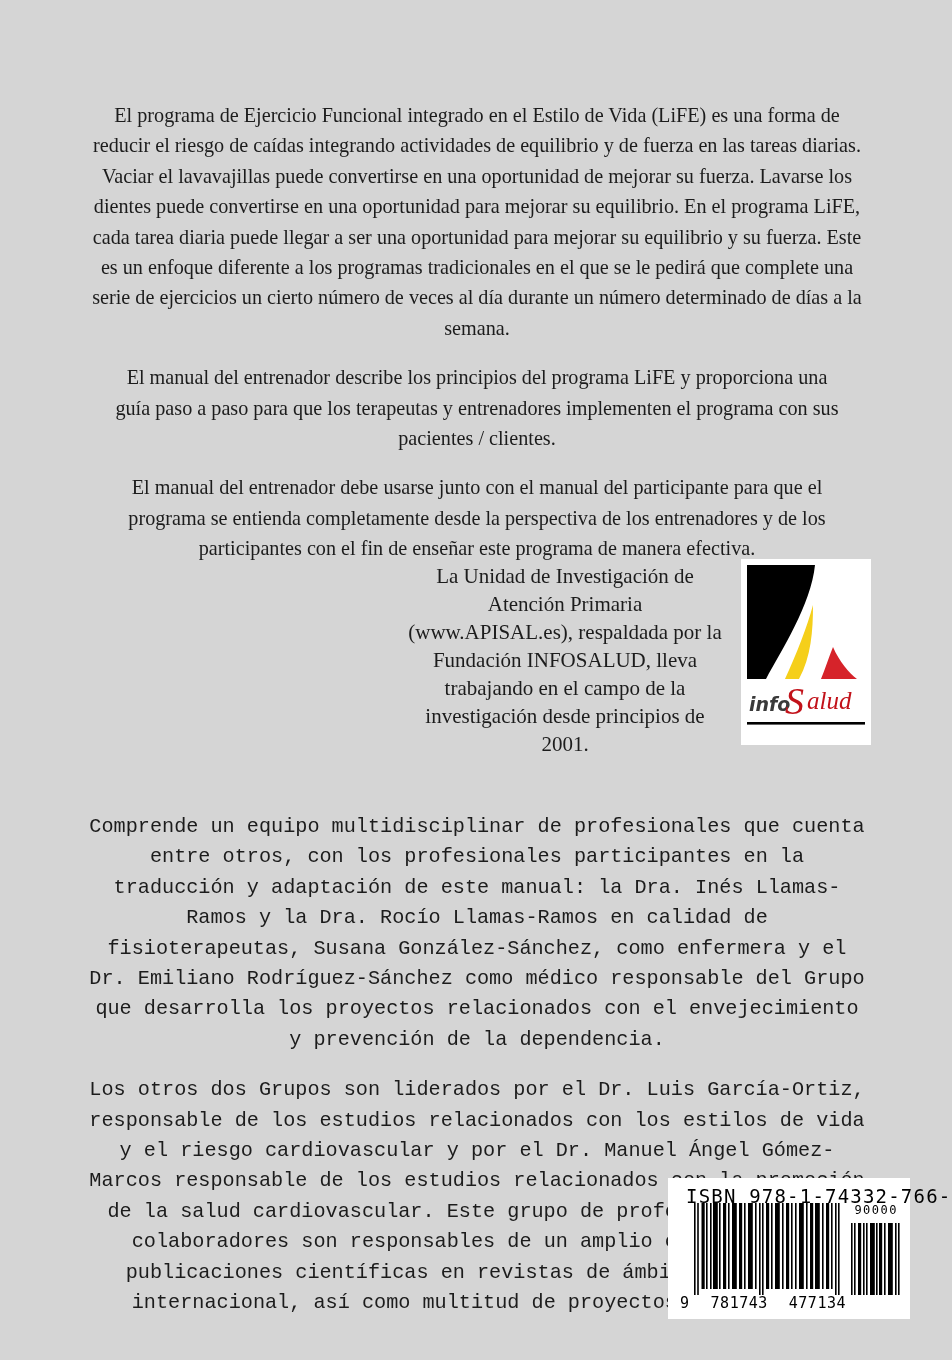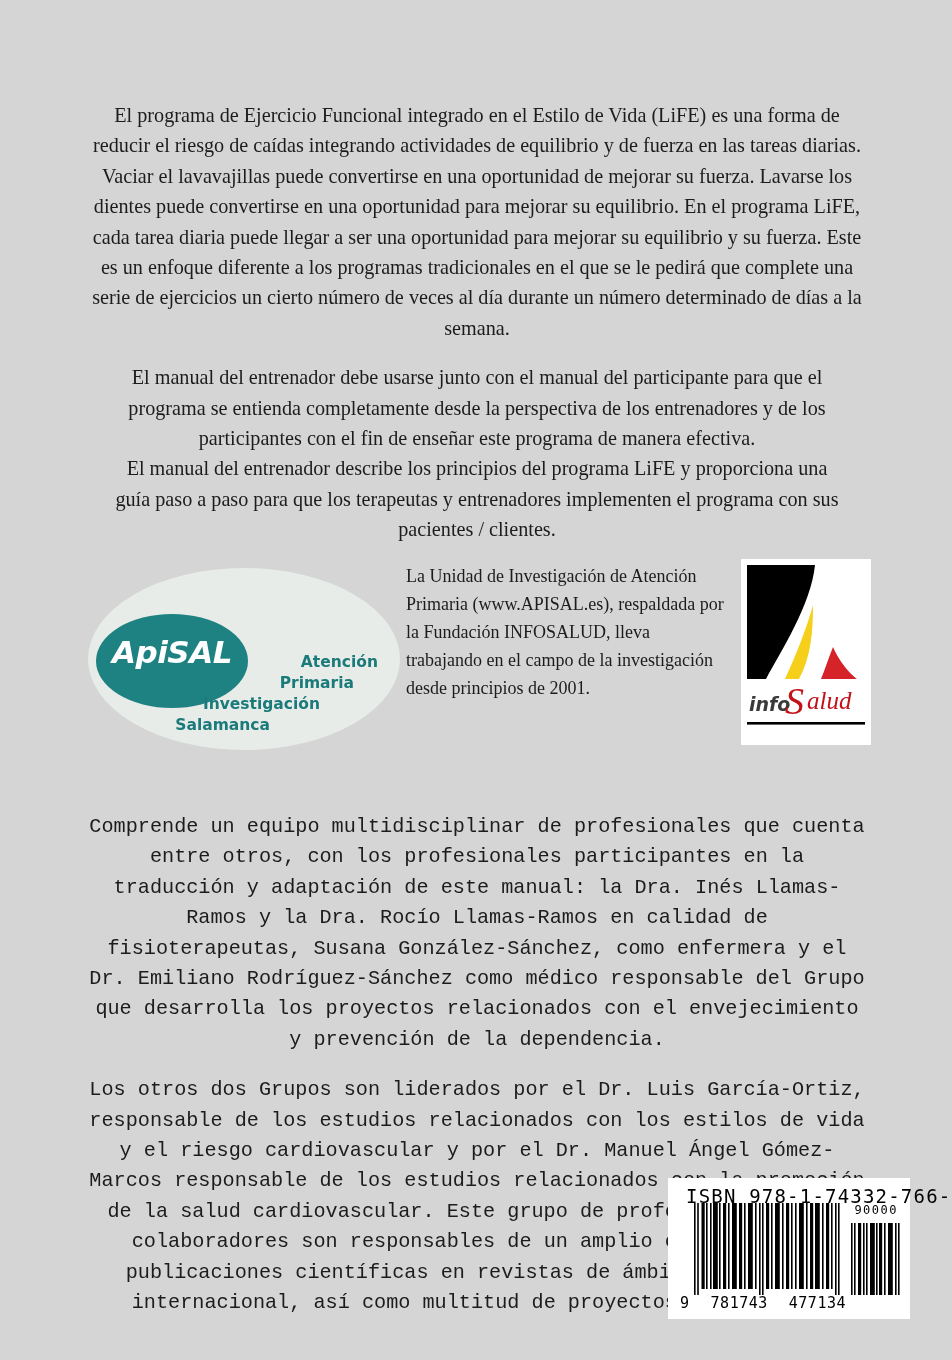--- a/index.html
+++ b/index.html
@@ -117,22 +117,22 @@
   .al-2 { padding-right: 24px; }
   .al-3 { padding-right: 58px; }
   .al-4 { padding-right: 108px; }
 
   
   .mid-text {
     position: absolute;
     left: 406px;
     top: 10px;
     width: 318px;
-    text-align: left;
-    font-size: 18px;
+    text-align: center;
+    font-size: 21px;
     line-height: 28px;
     color: #1c1c1c;
   }
 
   
   .infosalud {
     position: absolute;
     left: 741px;
     top: 7px;
     width: 130px;
@@ -209,37 +209,26 @@
     letter-spacing: 0.5px;
   }
 </style>
 </head>
 <body>
 
 <div class="page">
 
   <div class="top-copy">
     <p class="para p1">El programa de Ejercicio Funcional integrado en el Estilo de Vida (LiFE) es una forma de reducir el riesgo de caídas integrando actividades de equilibrio y de fuerza en las tareas diarias. Vaciar el lavavajillas puede convertirse en una oportunidad de mejorar su fuerza. Lavarse los dientes puede convertirse en una oportunidad para mejorar su equilibrio. En el programa LiFE, cada tarea diaria puede llegar a ser una oportunidad para mejorar su equilibrio y su fuerza. Este es un enfoque diferente a los programas tradicionales en el que se le pedirá que complete una serie de ejercicios un cierto número de veces al día durante un número determinado de días a la semana.</p>
+    <p class="para p2">El manual del entrenador describe los principios del programa LiFE y proporciona una guía paso a paso para que los terapeutas y entrenadores implementen el programa con sus pacientes / clientes.</p>
     <p class="para p3">El manual del entrenador debe usarse junto con el manual del participante para que el programa se entienda completamente desde la perspectiva de los entrenadores y de los participantes con el fin de enseñar este programa de manera efectiva.</p>
-    <p class="para p2">El manual del entrenador describe los principios del programa LiFE y proporciona una guía paso a paso para que los terapeutas y entrenadores implementen el programa con sus pacientes / clientes.</p>
   </div>
 
   <div class="mid-band">
 
-    <div class="apisal">
-      <div class="apisal-oval"></div>
-      <div class="apisal-ellipse"></div>
-      <div class="apisal-word">ApiSAL</div>
-      <div class="apisal-lines">
-        <div class="al-1">Atención</div>
-        <div class="al-2">Primaria</div>
-        <div class="al-3">Investigación</div>
-        <div class="al-4">Salamanca</div>
-      </div>
-    </div>
 
     <div class="mid-text">La Unidad de Investigación de Atención Primaria (www.APISAL.es), respaldada por la Fundación INFOSALUD, lleva trabajando en el campo de la investigación desde principios de 2001.</div>
 
     <div class="infosalud">
       <svg width="130" height="186" viewBox="0 0 130 186">
         <rect x="0" y="0" width="130" height="186" fill="#ffffff"></rect>
 
         <path d="M6 6 H72 C60 42 34 82 22 120 V120 H6 Z" fill="#000000"></path>
         <path d="M72 6 C66 40 40 86 24 120 H6 V120 H6 Z" fill="#000000"></path>
         <path d="M6 6 H74 C70 46 40 92 25 120 H6 Z" fill="#000000"></path>

